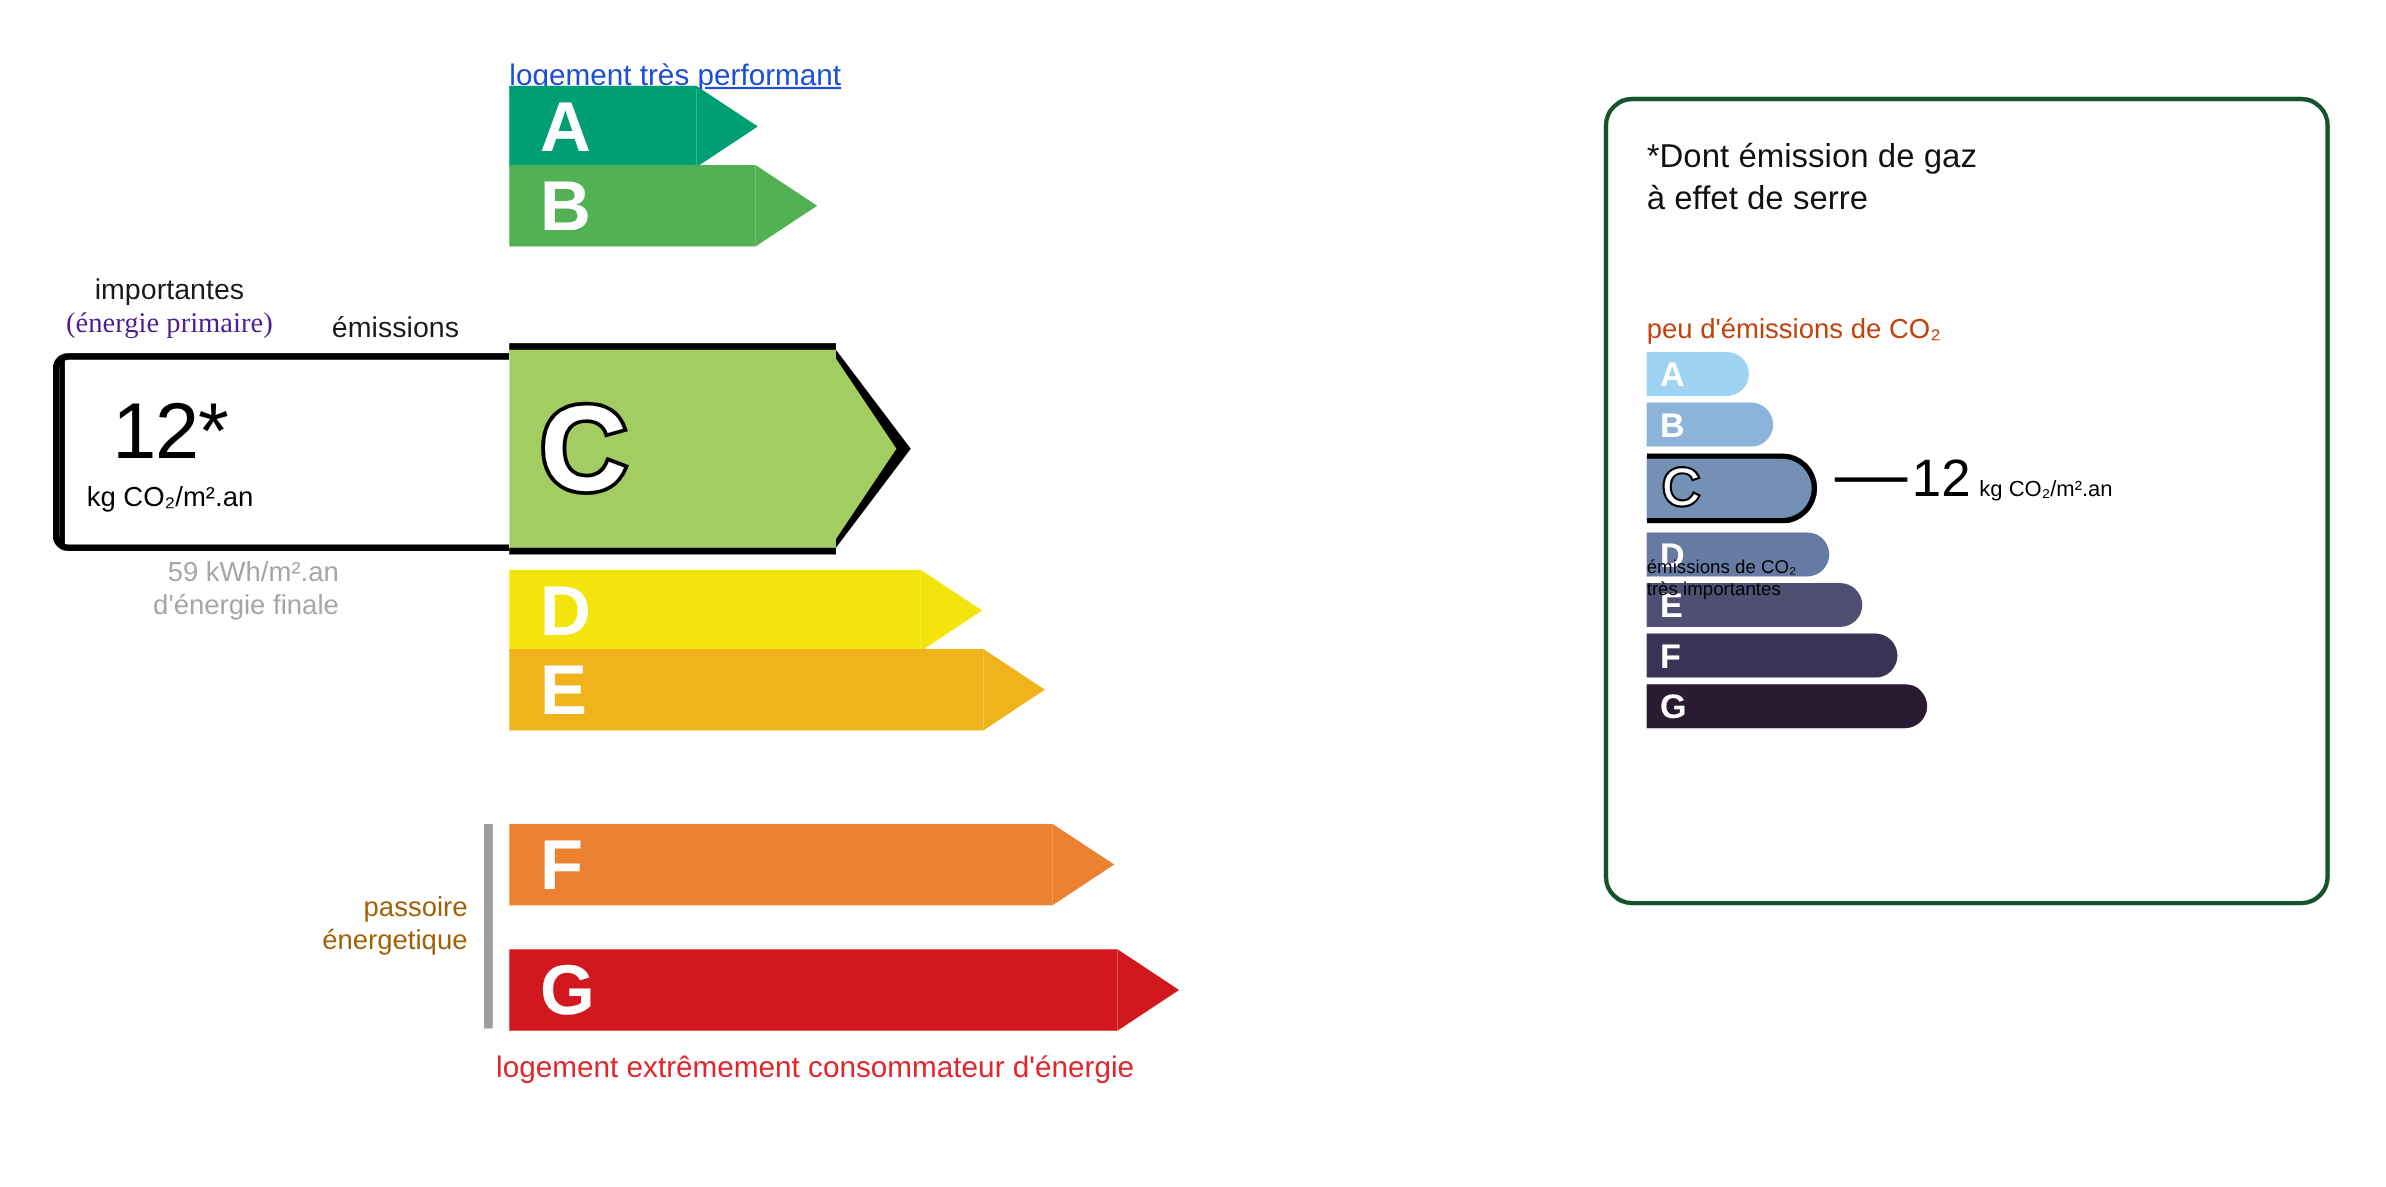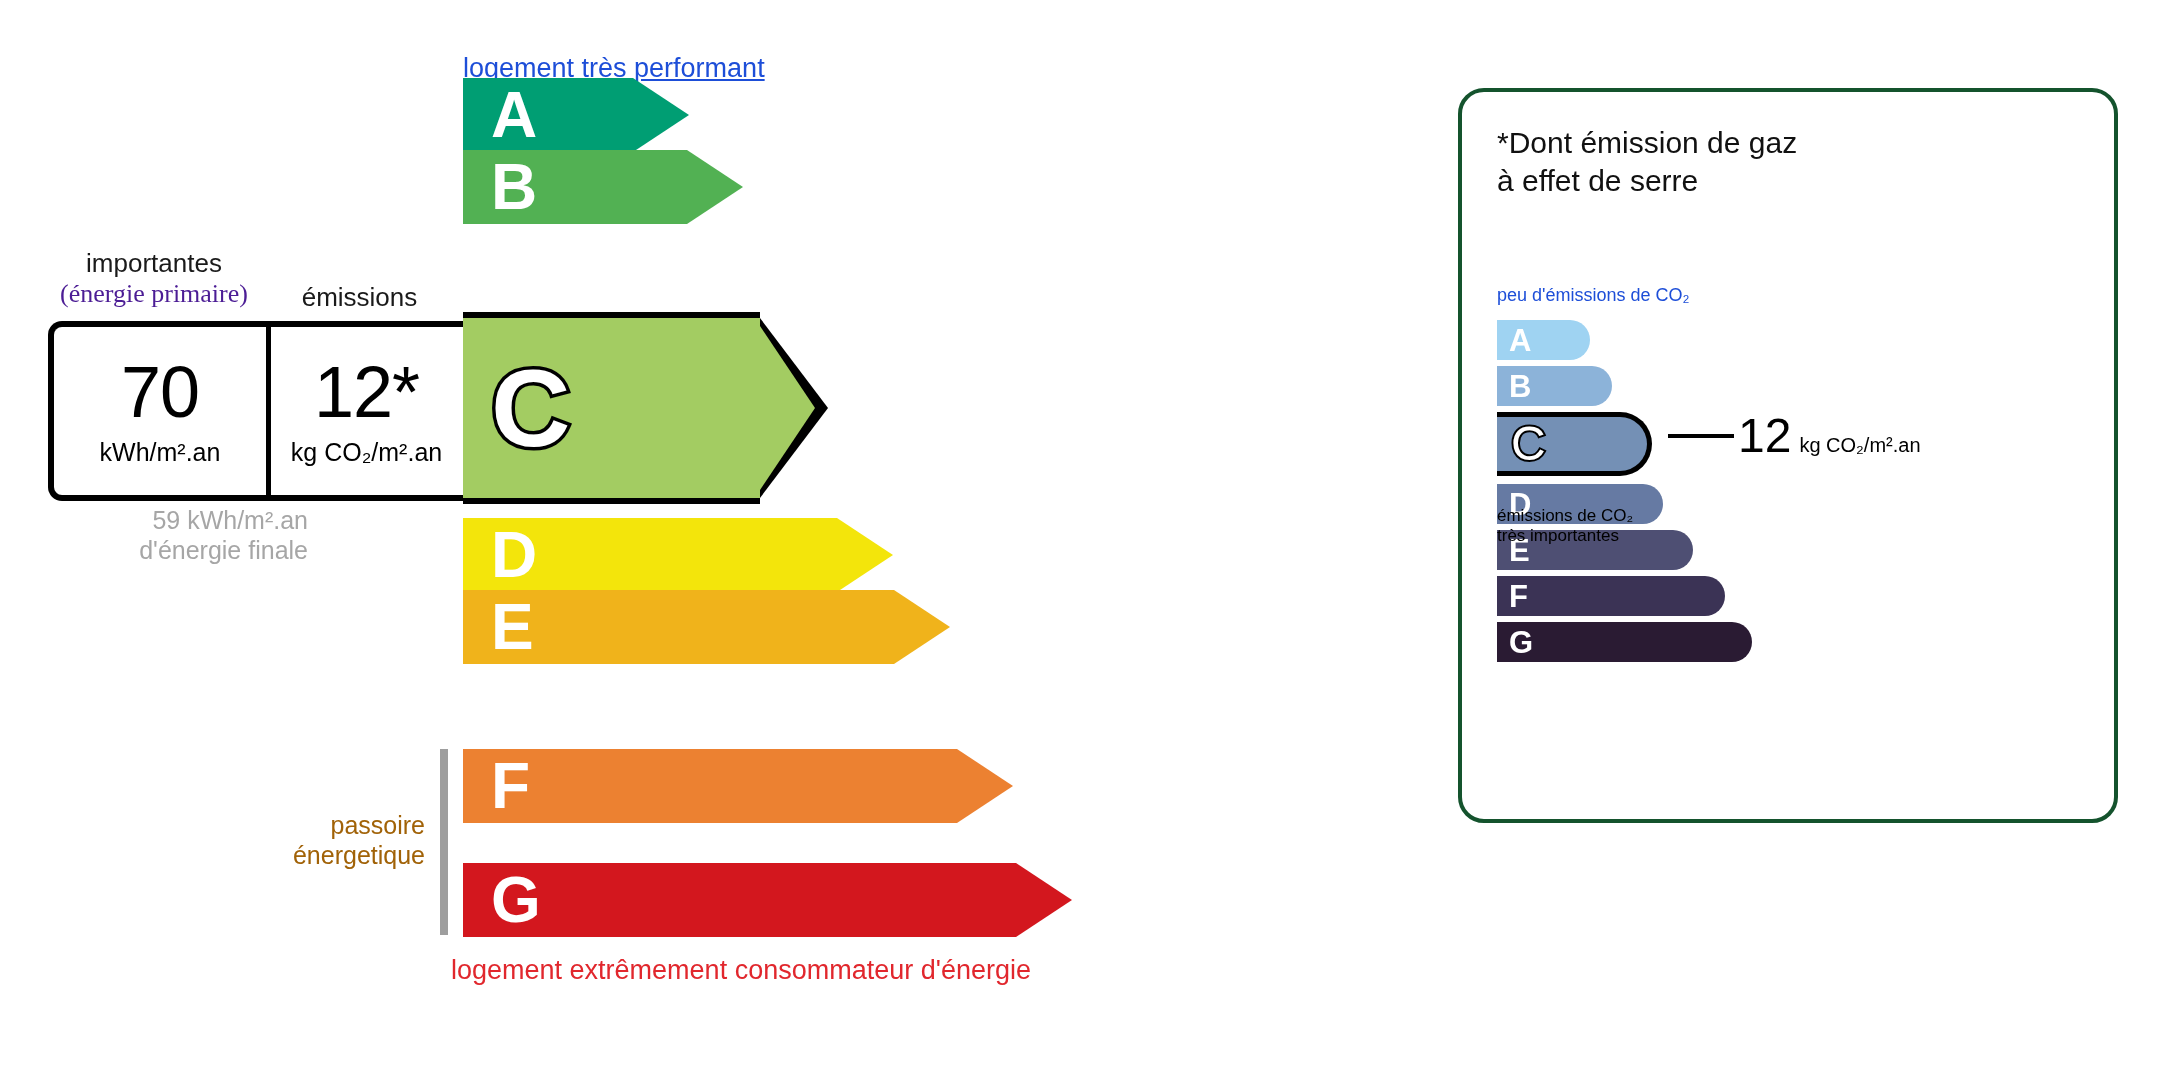--- a/index.html
+++ b/index.html
@@ -185,22 +185,22 @@
     top: 32px;
     font-size: 30px;
     line-height: 1.25;
     color: #111111;
     white-space: pre-line;
   }
   #co2-top-caption {
     position: absolute;
     left: 35px;
     top: 193px;
-    font-size: 18px;
-    color: #1d4ed8;
+    font-size: 25px;
+    color: #c2410c;
   }
   #co2-bottom-caption {
     position: absolute;
     left: 35px;
     top: 414px;
     font-size: 17px;
     line-height: 1.2;
     color: #000000;
     white-space: pre-line;
   }
@@ -339,24 +339,20 @@
     </div>
 
   <div id="hdr-consommation">
     <span>importantes</span>
     <span class="sub">(énergie primaire)</span>
   </div>
 
   <div id="hdr-emissions">émissions</div>
 
   <div id="value-box">
-    <div class="value-cell left-cell">
-      <div class="value-num">70</div>
-      <div class="value-unit">kWh/m².an</div>
-    </div>
     <div class="value-cell right-cell">
       <div class="value-num">12*</div>
       <div class="value-unit">kg CO₂/m².an</div>
     </div>
   </div>
 
   <div id="finale-note">59 kWh/m².an
 d'énergie finale</div>
 
   <div id="passoire-bar"></div>

